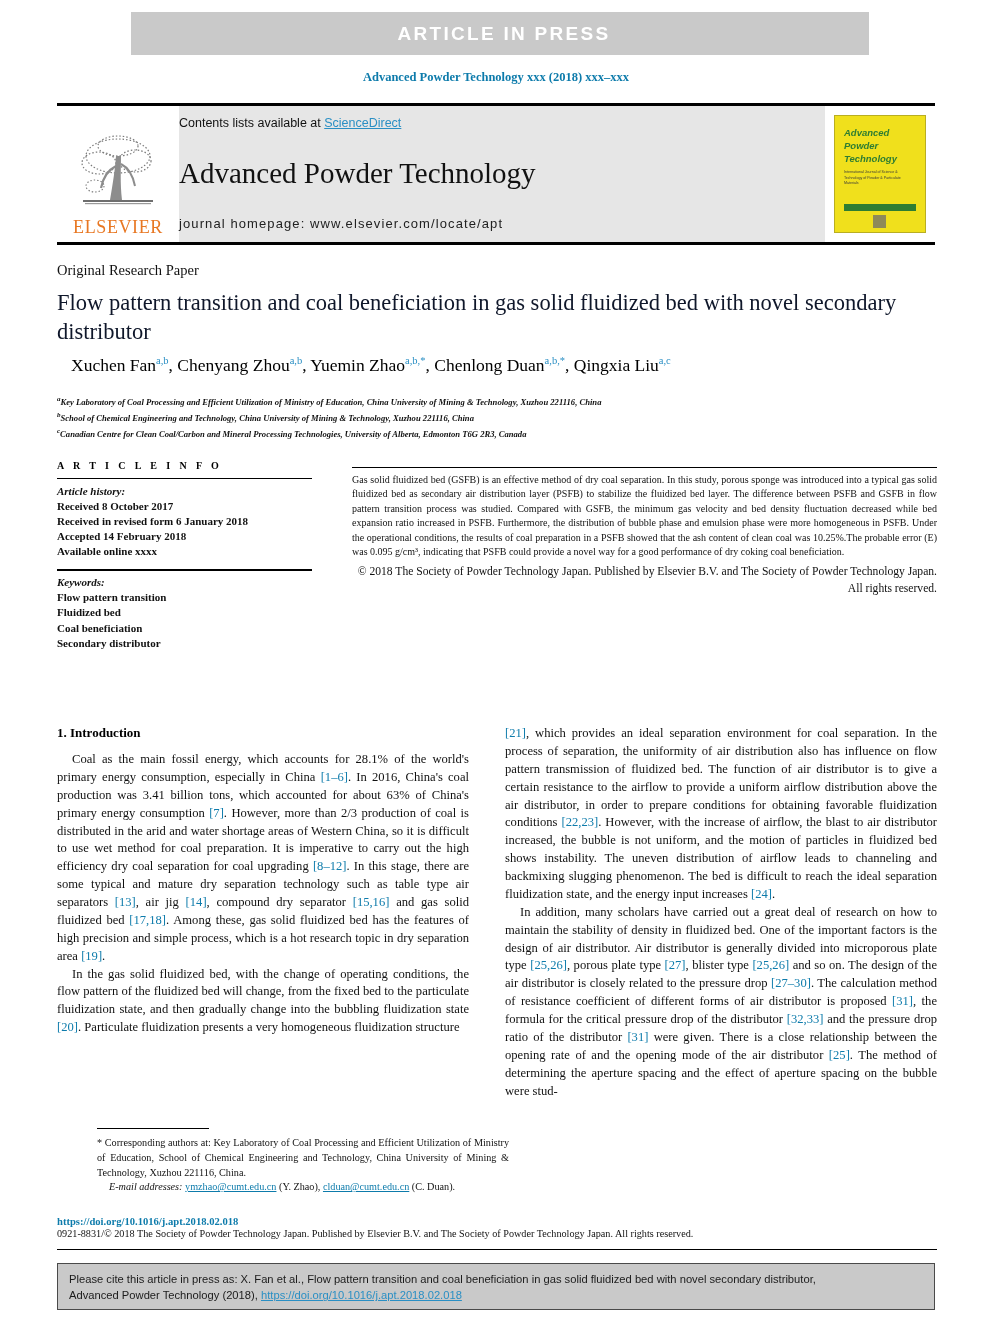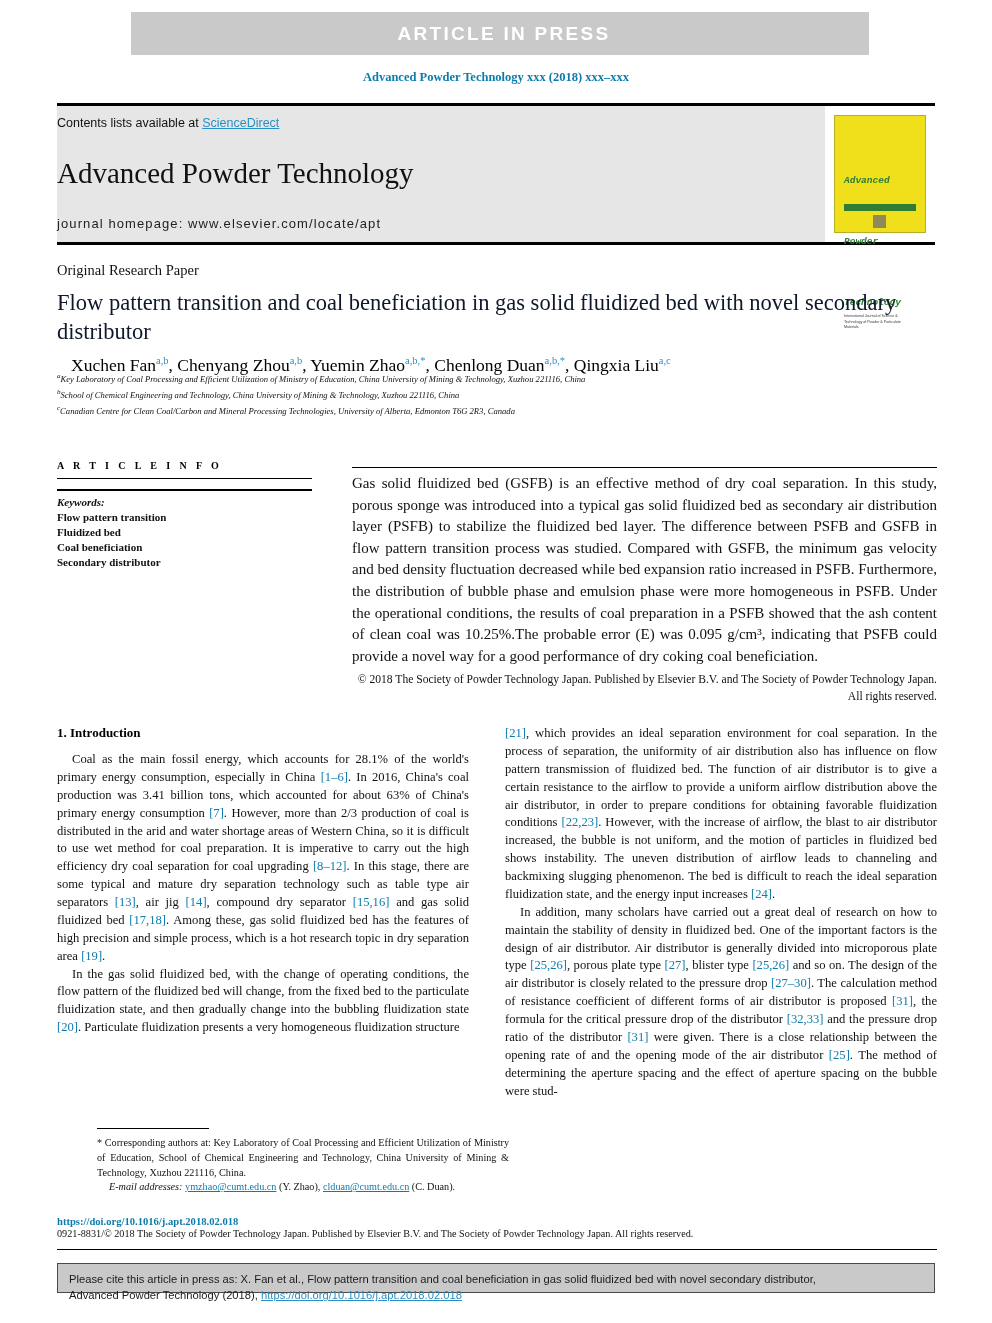--- a/index.html
+++ b/index.html
@@ -121,27 +121,26 @@
   .cover {
     width: 92px;
     height: 118px;
     background: #f0e01c;
     border: 1px solid #b9ae22;
     position: relative;
     box-sizing: border-box;
     padding: 11px 0 0 9px;
   }
   .cover-t {
-    font-family: Liberation Mono, monospace;
+    font-family: Liberation Sans, sans-serif;
     font-style: italic;
     font-weight: bold;
     font-size: 9.5px;
     color: #2e7d32;
     line-height: 1.35;
-    margin-top: 48px;
   }
   .cover-sub {
     margin-top: 5px;
     font-family: "Liberation Sans", sans-serif;
     font-size: 3.6px;
     color: #3a3a3a;
     line-height: 1.5;
     width: 72px;
   }
   .cover-bar {
@@ -191,25 +190,25 @@
     color: #000;
   }
   .aff-mark {
     color: #2a8fc4;
     font-size: 10.5px;
     vertical-align: super;
   }
   .affiliations {
     position: absolute;
     left: 57px;
-    top: 371px;
+    top: 394px;
     width: 880px;
     font-family: "Liberation Serif", serif;
     font-style: italic;
-    font-weight: normal;
+    font-weight: bold;
     font-size: 8.6px;
     line-height: 1.62;
     color: #111;
   }
   .affiliations sup { font-size: 7px; }
 
   
   .info-abstract {
     position: absolute;
     left: 57px;
@@ -251,21 +250,21 @@
     font-weight: bold;
     font-size: 11px;
     line-height: 1.37;
     color: #111;
   }
   .info-body em {
     font-style: italic;
   }
   .abstract-body {
     font-family: "Liberation Serif", serif;
-    font-size: 15px;
+    font-size: 10px;
     line-height: 1.44;
     text-align: justify;
     color: #111;
   }
   .abstract-copy {
     margin-top: 5px;
     text-align: right;
     font-family: "Liberation Serif", serif;
     font-size: 11.6px;
     line-height: 1.44;
@@ -351,21 +350,21 @@
     width: 880px;
     border-top: 1px solid #000;
   }
 
   
   .cite-box {
     position: absolute;
     left: 57px;
     top: 1263px;
     width: 878px;
-    height: 30px;
+    height: 47px;
     background: #c9c9c9;
     border: 1px solid #4a4a4a;
     box-sizing: border-box;
     padding: 7px 11px 0 11px;
   }
   .cite-text {
     font-family: "Liberation Sans", sans-serif;
     font-size: 11.2px;
     line-height: 1.46;
     color: #1b1b1b;
@@ -376,20 +375,37 @@
 <body>
 
 <div class="press-banner">
   <span class="press-banner-text">ARTICLE  IN  PRESS</span>
 </div>
 
 <div class="running-head">Advanced Powder Technology xxx (2018) xxx–xxx</div>
 
 <div class="masthead">
 
+  <div class="elsevier-cell">
+    <svg class="tree-svg" width="86" height="86" viewBox="0 0 86 86">
+      <g fill="#6e6e6e">
+        <ellipse cx="43" cy="26" rx="32" ry="17" fill="none" stroke="#7a7a7a" stroke-width="1.2" stroke-dasharray="1.5 2"></ellipse>
+        <ellipse cx="24" cy="33" rx="17" ry="11" fill="none" stroke="#7a7a7a" stroke-width="1.2" stroke-dasharray="1.5 2"></ellipse>
+        <ellipse cx="60" cy="31" rx="16" ry="11" fill="none" stroke="#7a7a7a" stroke-width="1.2" stroke-dasharray="1.5 2"></ellipse>
+        <ellipse cx="43" cy="16" rx="20" ry="10" fill="none" stroke="#7a7a7a" stroke-width="1.2" stroke-dasharray="1.5 2"></ellipse>
+        <path d="M41 26 C40 40 38 52 35 70 L47 70 C45 52 46 40 46 26 Z" fill="#8d8d8d"></path>
+        <path d="M41 36 C33 40 28 48 26 58" stroke="#8d8d8d" stroke-width="2.2" fill="none"></path>
+        <path d="M46 34 C54 38 58 46 60 56" stroke="#8d8d8d" stroke-width="2" fill="none"></path>
+        <ellipse cx="20" cy="56" rx="9" ry="6" fill="none" stroke="#7a7a7a" stroke-width="1.1" stroke-dasharray="1.4 2"></ellipse>
+        <rect x="8" y="70" width="70" height="2" fill="#6e6e6e"></rect>
+        <rect x="10" y="73" width="66" height="1.2" fill="#9a9a9a"></rect>
+      </g>
+    </svg>
+    <div class="elsevier-word">ELSEVIER</div>
+  </div>
 
   <div class="center-cell">
     <div class="contents-line">
       <span>Contents lists available at </span><a class="sciencedirect" href="#">ScienceDirect</a>
     </div>
     <div class="journal-title">Advanced Powder Technology</div>
     <div class="homepage-line">journal homepage: www.elsevier.com/locate/apt</div>
   </div>
 
   <div class="cover-cell">
@@ -416,20 +432,27 @@
   <div><sup>a</sup><span>Key Laboratory of Coal Processing and Efficient Utilization of Ministry of Education, China University of Mining &amp; Technology, Xuzhou 221116, China</span></div>
   <div><sup>b</sup><span>School of Chemical Engineering and Technology, China University of Mining &amp; Technology, Xuzhou 221116, China</span></div>
   <div><sup>c</sup><span>Canadian Centre for Clean Coal/Carbon and Mineral Processing Technologies, University of Alberta, Edmonton T6G 2R3, Canada</span></div>
 </div>
 
 <div class="info-abstract">
 
   <div class="col-info">
     <div class="sec-label">A R T I C L E    I N F O</div>
     <div class="rule-thin"></div>
+    <div class="info-body">
+      <em>Article history:</em>
+      <div>Received 8 October 2017</div>
+      <div>Received in revised form 6 January 2018</div>
+      <div>Accepted 14 February 2018</div>
+      <div>Available online xxxx</div>
+    </div>
     <div class="rule-thick"></div>
     <div class="info-body">
       <em>Keywords:</em>
       <div>Flow pattern transition</div>
       <div>Fluidized bed</div>
       <div>Coal beneficiation</div>
       <div>Secondary distributor</div>
     </div>
   </div>
 

